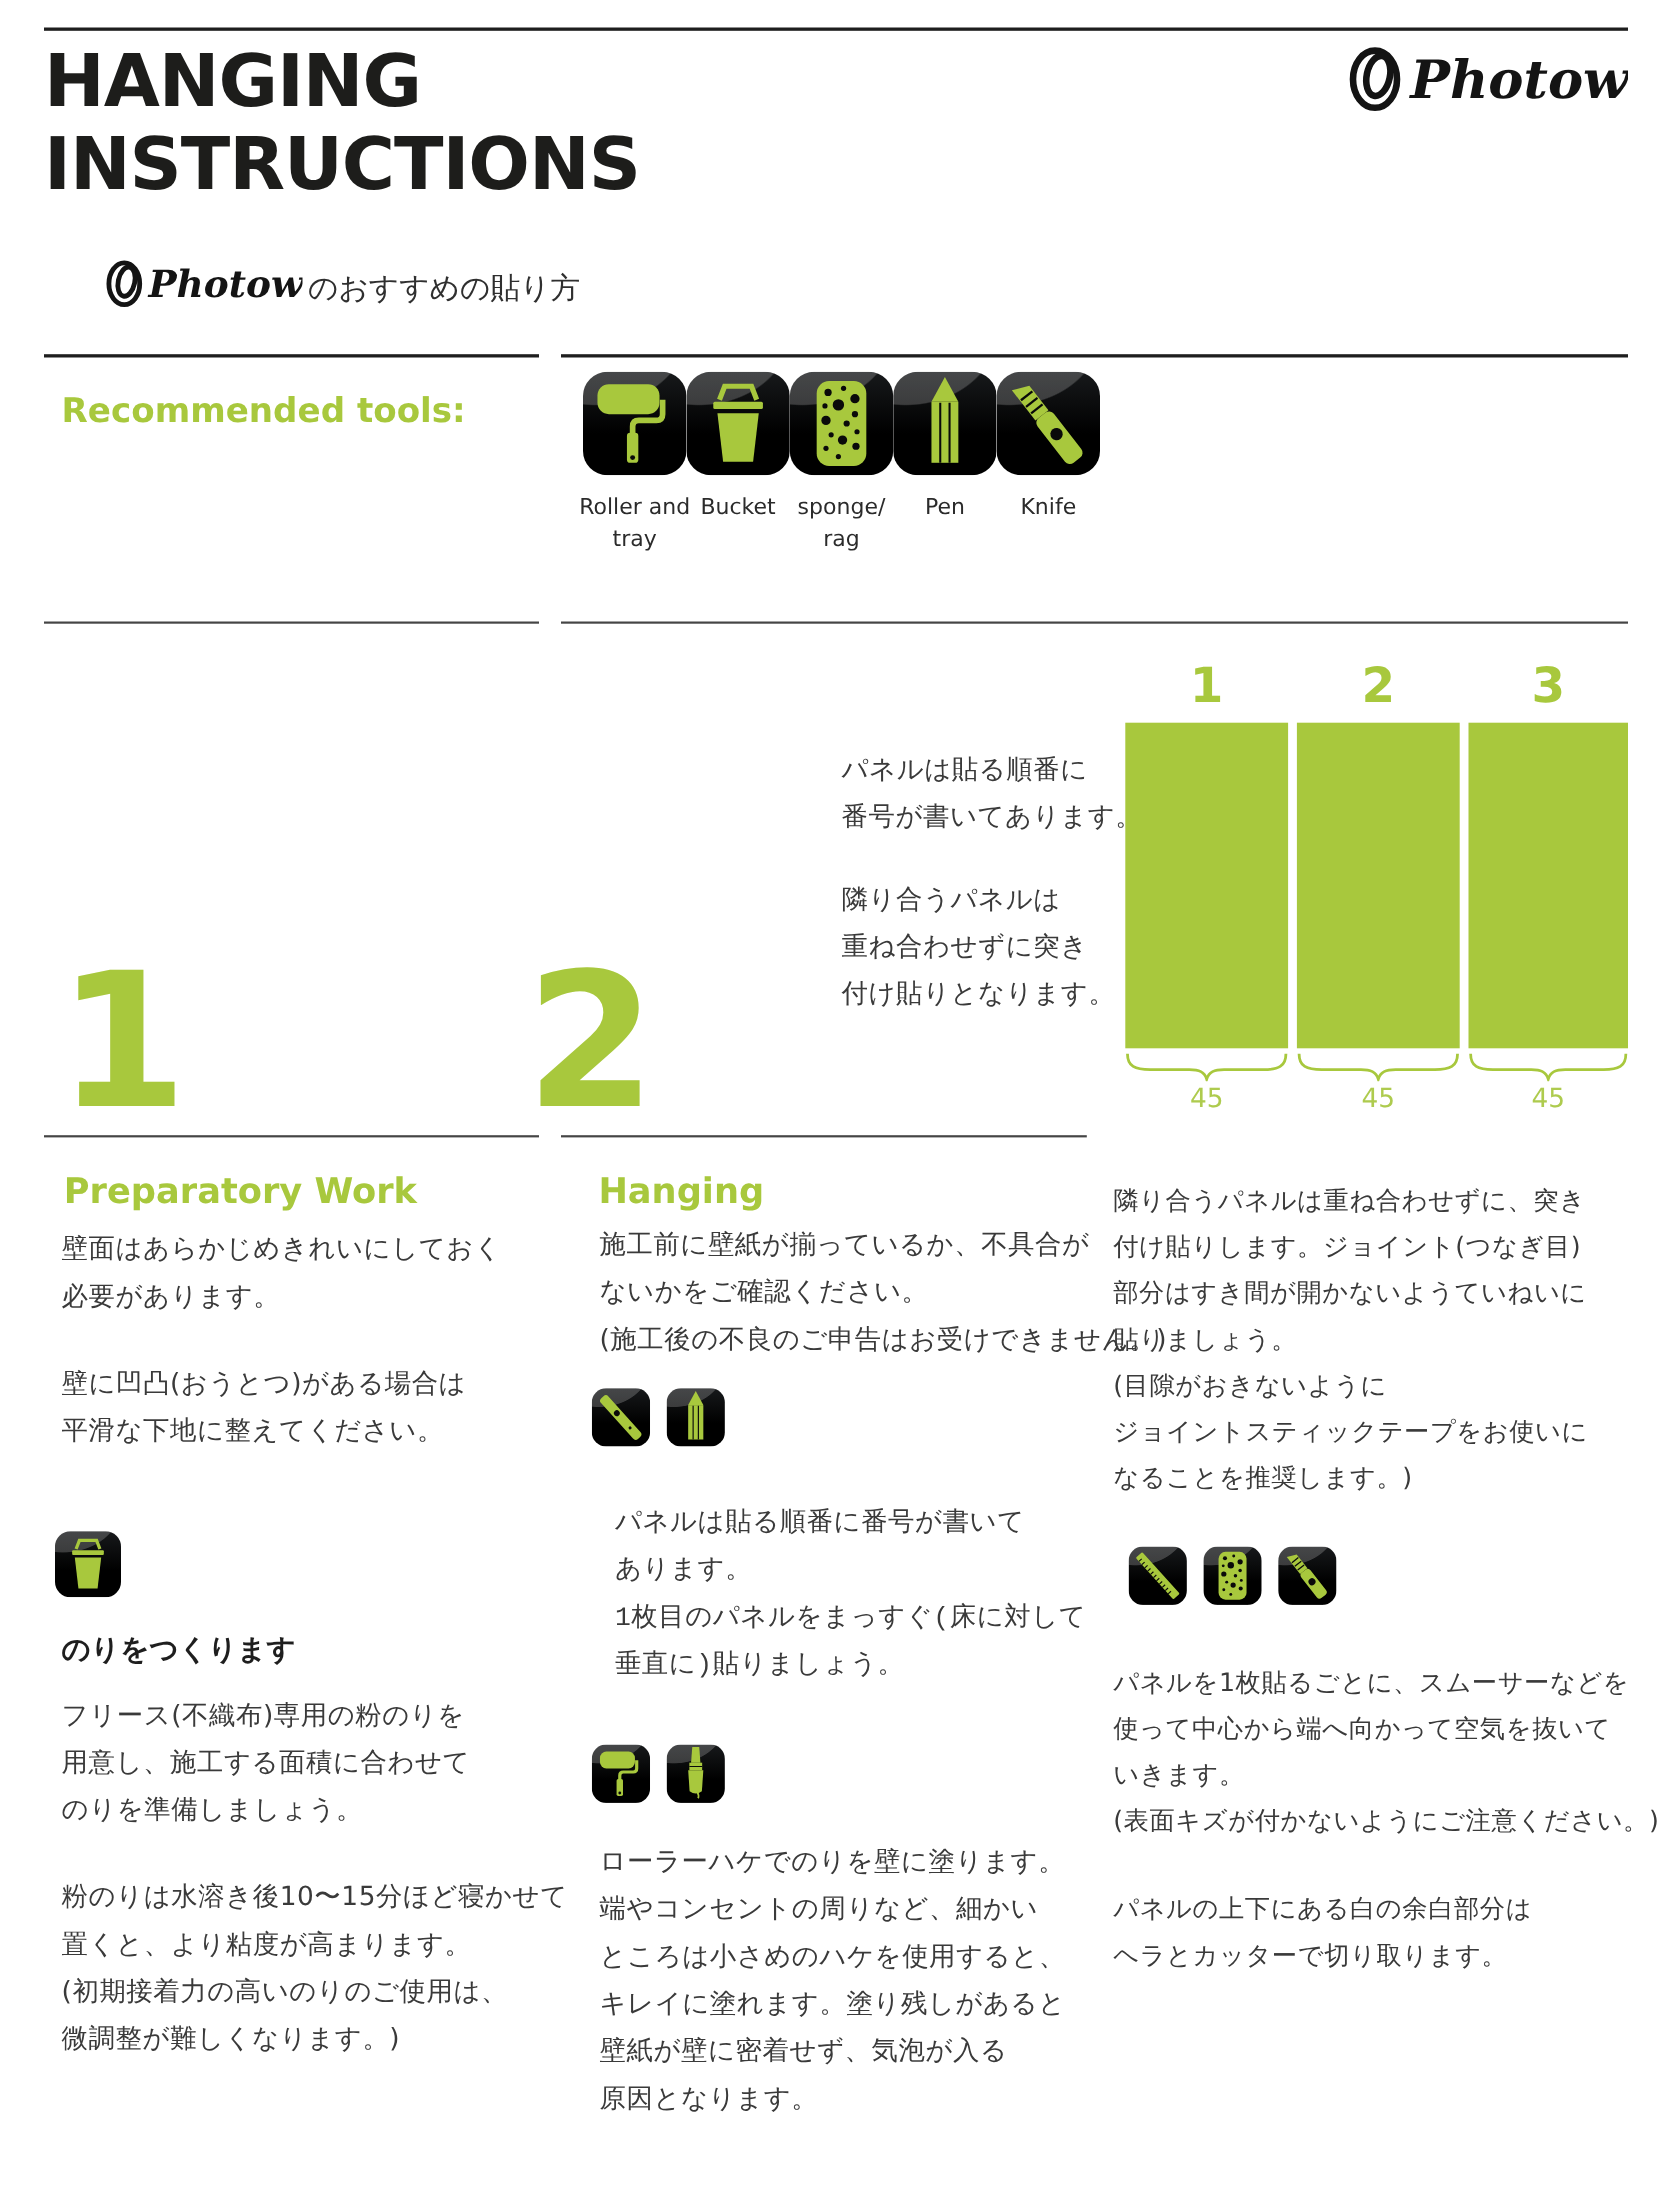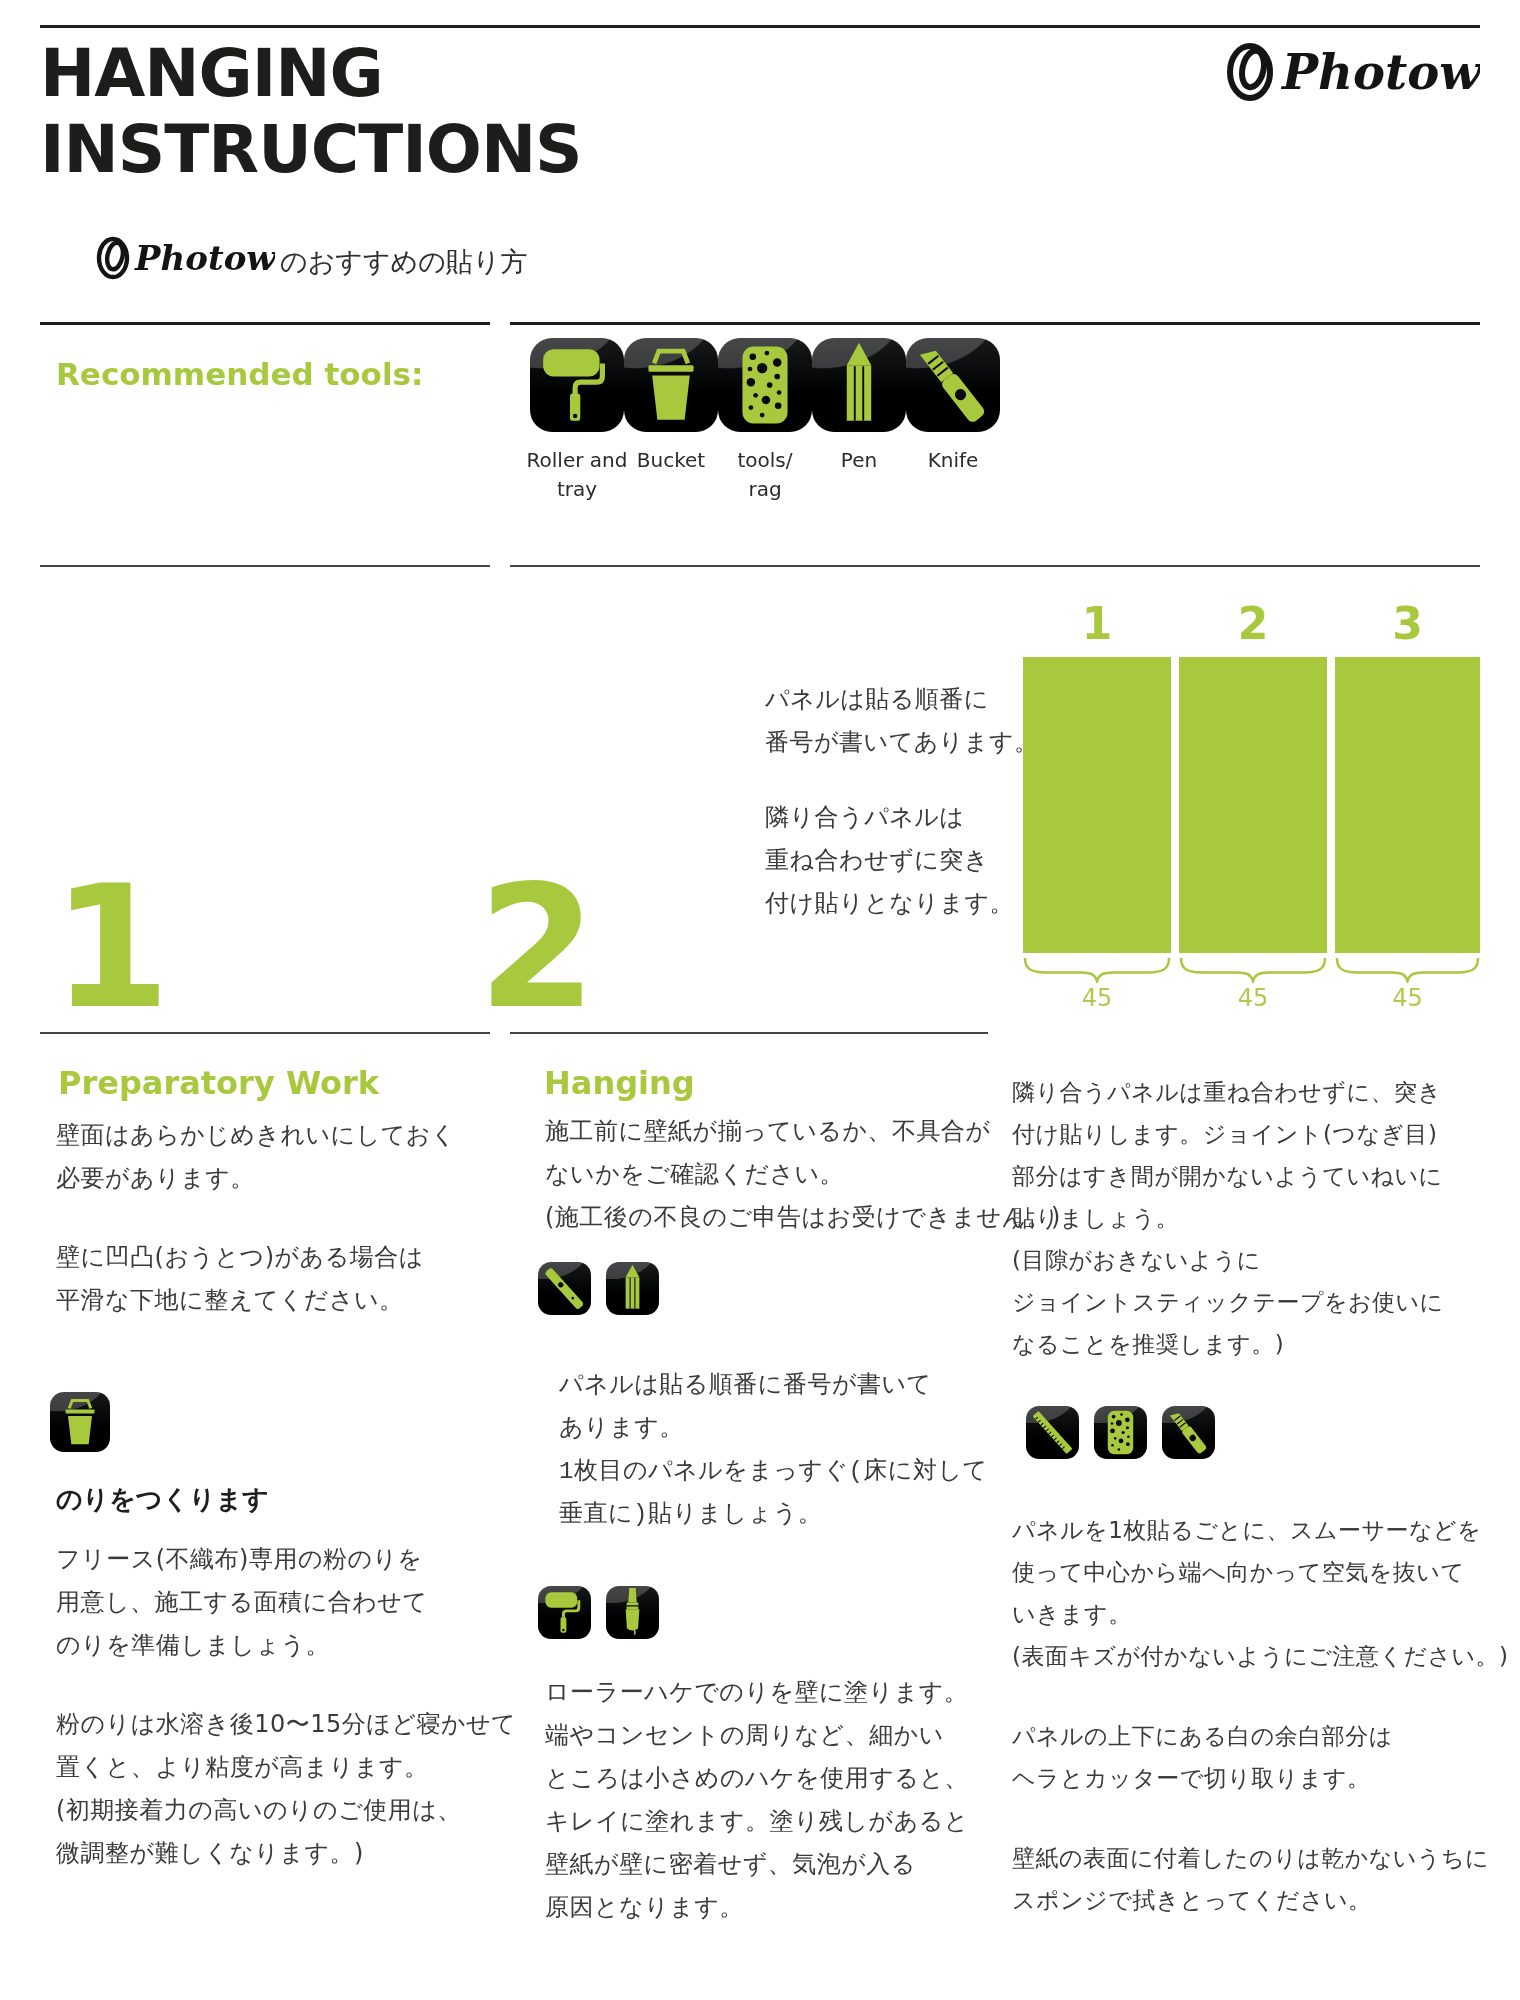--- a/index.html
+++ b/index.html
@@ -204,21 +204,21 @@
           </svg>
         </div>
       <div class="tool-label">Bucket</div>
     </div>
     <div class="tool">
       <div class="icon-sq sq94">
           <svg viewBox="0 0 100 100">
             <use href="#g-sponge"></use>
           </svg>
         </div>
-      <div class="tool-label">tools/
+      <div class="tool-label">sponge/
 rag</div>
     </div>
     <div class="tool">
       <div class="icon-sq sq94">
           <svg viewBox="0 0 100 100">
             <use href="#g-pencil"></use>
           </svg>
         </div>
       <div class="tool-label">Pen</div>
     </div>
@@ -359,18 +359,16 @@
         </svg>
       </div>
   </div>
 
   <div class="jp small" style="left:1012px; top:1509px;">パネルを1枚貼るごとに、スムーサーなどを
 使って中心から端へ向かって空気を抜いて
 いきます。
 (表面キズが付かないようにご注意ください。)</div>
   <div class="jp small" style="left:1012px; top:1715px;">パネルの上下にある白の余白部分は
 ヘラとカッターで切り取ります。</div>
-  <div class="jp small" style="left:1012px; top:1837px;">壁紙の表面に付着したのりは乾かないうちに
-スポンジで拭きとってください。</div>
 
   <div class="rule heavy" style="left:40px; top:1988px; width:1440px;"></div>
 
 </div>
 
 </body></html>

